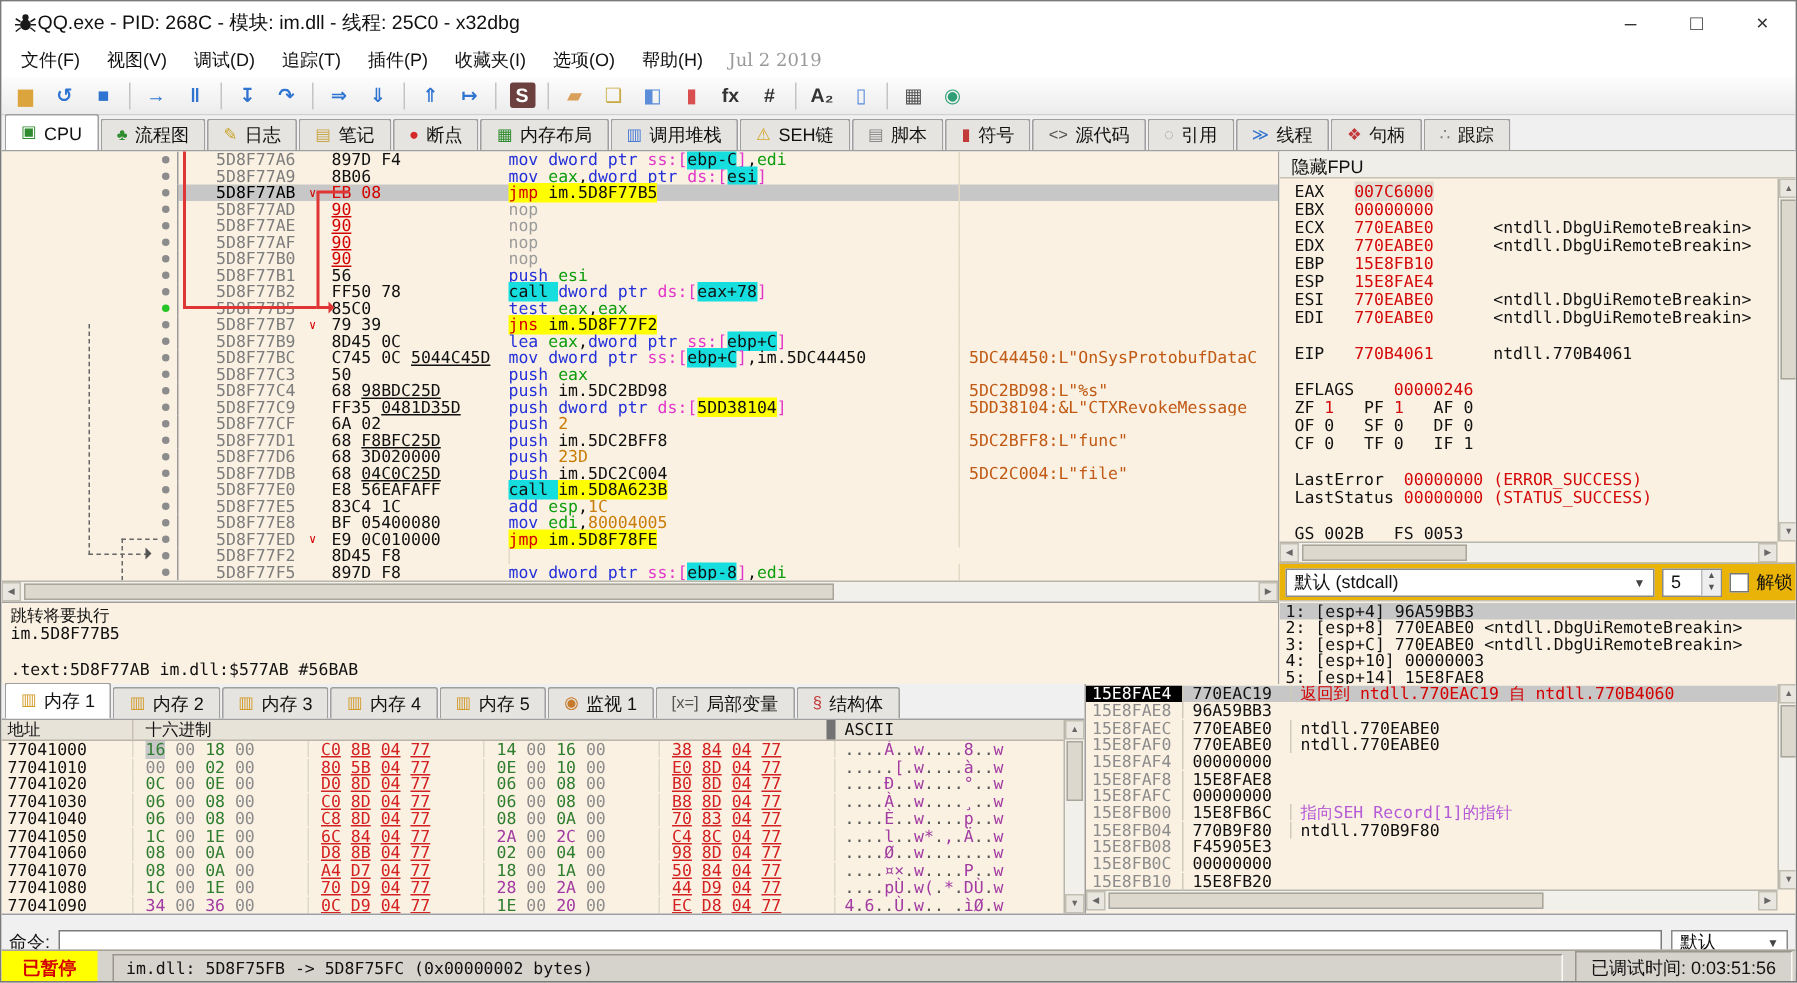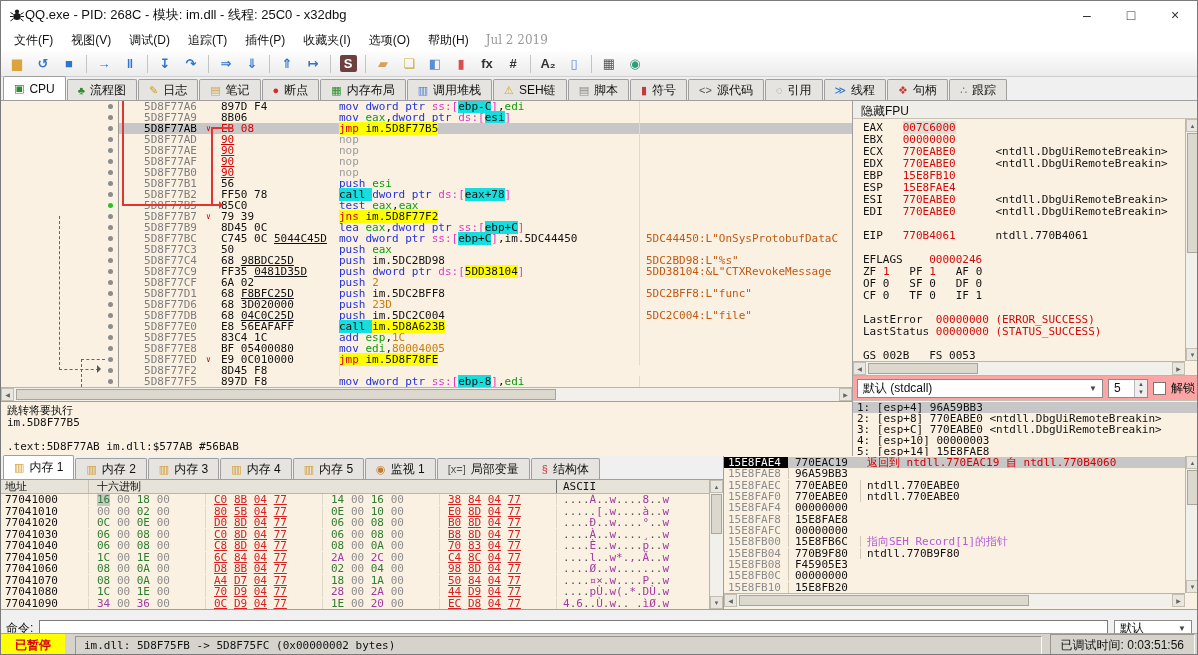--- a/index.html
+++ b/index.html
@@ -66,39 +66,39 @@
            border-right:1px solid #9f9f9f;font-family:"DejaVu Sans Mono",monospace;font-size:11px;line-height:12px;
            padding:3px 6px;white-space:pre;}
   
   #registers{position:absolute;top:100px;left:852px;width:346px;height:355px;background:#faf1e2;}
   .reg-header{height:18px;background:#f0eee8;border-bottom:1px solid #c7c2b4;padding:2px 8px;}
   #reg-lines{position:absolute;top:18px;left:0;right:14px;height:242px;font-family:"DejaVu Sans Mono",monospace;
              font-size:11px;line-height:12px;padding:3px 0 0 10px;white-space:pre;overflow:hidden;}
   .rline{height:12px;}
   #reg-vsb{top:18px;right:0;height:242px;}
   #reg-hsb{position:absolute;top:260px;left:0;right:14px;height:14px;background:#f2f0ea;border-top:1px solid #b9b5ab;}
-  .ccbar{position:absolute;top:274px;left:0;right:0;height:25px;background:#fca5a5;border-top:1px solid #b5b5b5;
+  .ccbar{position:absolute;top:274px;left:0;right:0;height:25px;background:#eab308;border-top:1px solid #b5b5b5;
          display:flex;align-items:center;padding:0 4px;gap:5px;}
   .combo{flex:1;height:19px;background:#fff;border:1px solid #8a8a8a;display:flex;align-items:center;padding:0 5px;}
   .combo .arrow{margin-left:auto;font-size:8px;color:#444;}
   .spin{width:40px;height:19px;background:#fff;border:1px solid #8a8a8a;display:flex;align-items:center;padding-left:5px;position:relative;}
   .spin .arrows{position:absolute;right:0;top:0;bottom:0;width:13px;display:flex;flex-direction:column;font-size:6px;color:#555;
                 align-items:center;justify-content:space-around;background:#eee;border-left:1px solid #bbb;}
   .chk{width:13px;height:13px;background:#fff;border:1px solid #777;flex:none;}
   #args{position:absolute;top:299px;left:0;right:0;height:56px;background:#faf1e2;border-top:1px solid #c7c2b4;
         font-family:"DejaVu Sans Mono",monospace;font-size:11px;line-height:11px;padding-top:1px;white-space:pre;overflow:hidden;}
   .aline{height:11px;padding-left:4px;}
   .aline.sel{background:#c7c7c7;}
   
   #dumparea{position:absolute;top:455px;left:0;width:722px;height:153px;background:#faf1e2;}
   #dumparea .btabbar{height:24px;}
   #dump-header{position:absolute;top:24px;left:0;right:0;height:14px;background:#e7e3d9;border-bottom:1px solid #b9b5ab;
                font-family:"DejaVu Sans Mono",monospace;font-size:11px;line-height:13px;display:flex;}
   .dh-addr{width:88px;flex:none;padding-left:4px;border-right:1px solid #c8c2b4;}
-  .dh-hex{width:468px;flex:none;padding-left:8px;border-right:1px solid #737373;}
+  .dh-hex{width:468px;flex:none;padding-left:8px;border-right:6px solid #737373;}
   .dh-ascii{flex:1;padding-left:6px;}
   #dump-rows{position:absolute;top:38px;left:0;right:14px;bottom:0;font-family:"DejaVu Sans Mono",monospace;
              font-size:11px;line-height:11px;overflow:hidden;}
   .mrow{display:flex;height:11.5px;align-items:center;}
   .m-addr{width:88px;flex:none;padding-left:4px;border-right:1px solid #ded8ca;}
   .m-group{width:117px;flex:none;padding-left:8px;border-right:1px solid #ded8ca;white-space:pre;}
   .m-ascii{flex:1;padding-left:6px;white-space:pre;}
   .bz{color:#8c8c8c;} .bn{color:#2f7d2f;} .bpr{color:#a23ba2;} .bptr{color:#d42222;text-decoration:underline;}
   .bsel{background:#c7c7c7;}
   .az{color:#555;} .ap{color:#a23ba2;}

